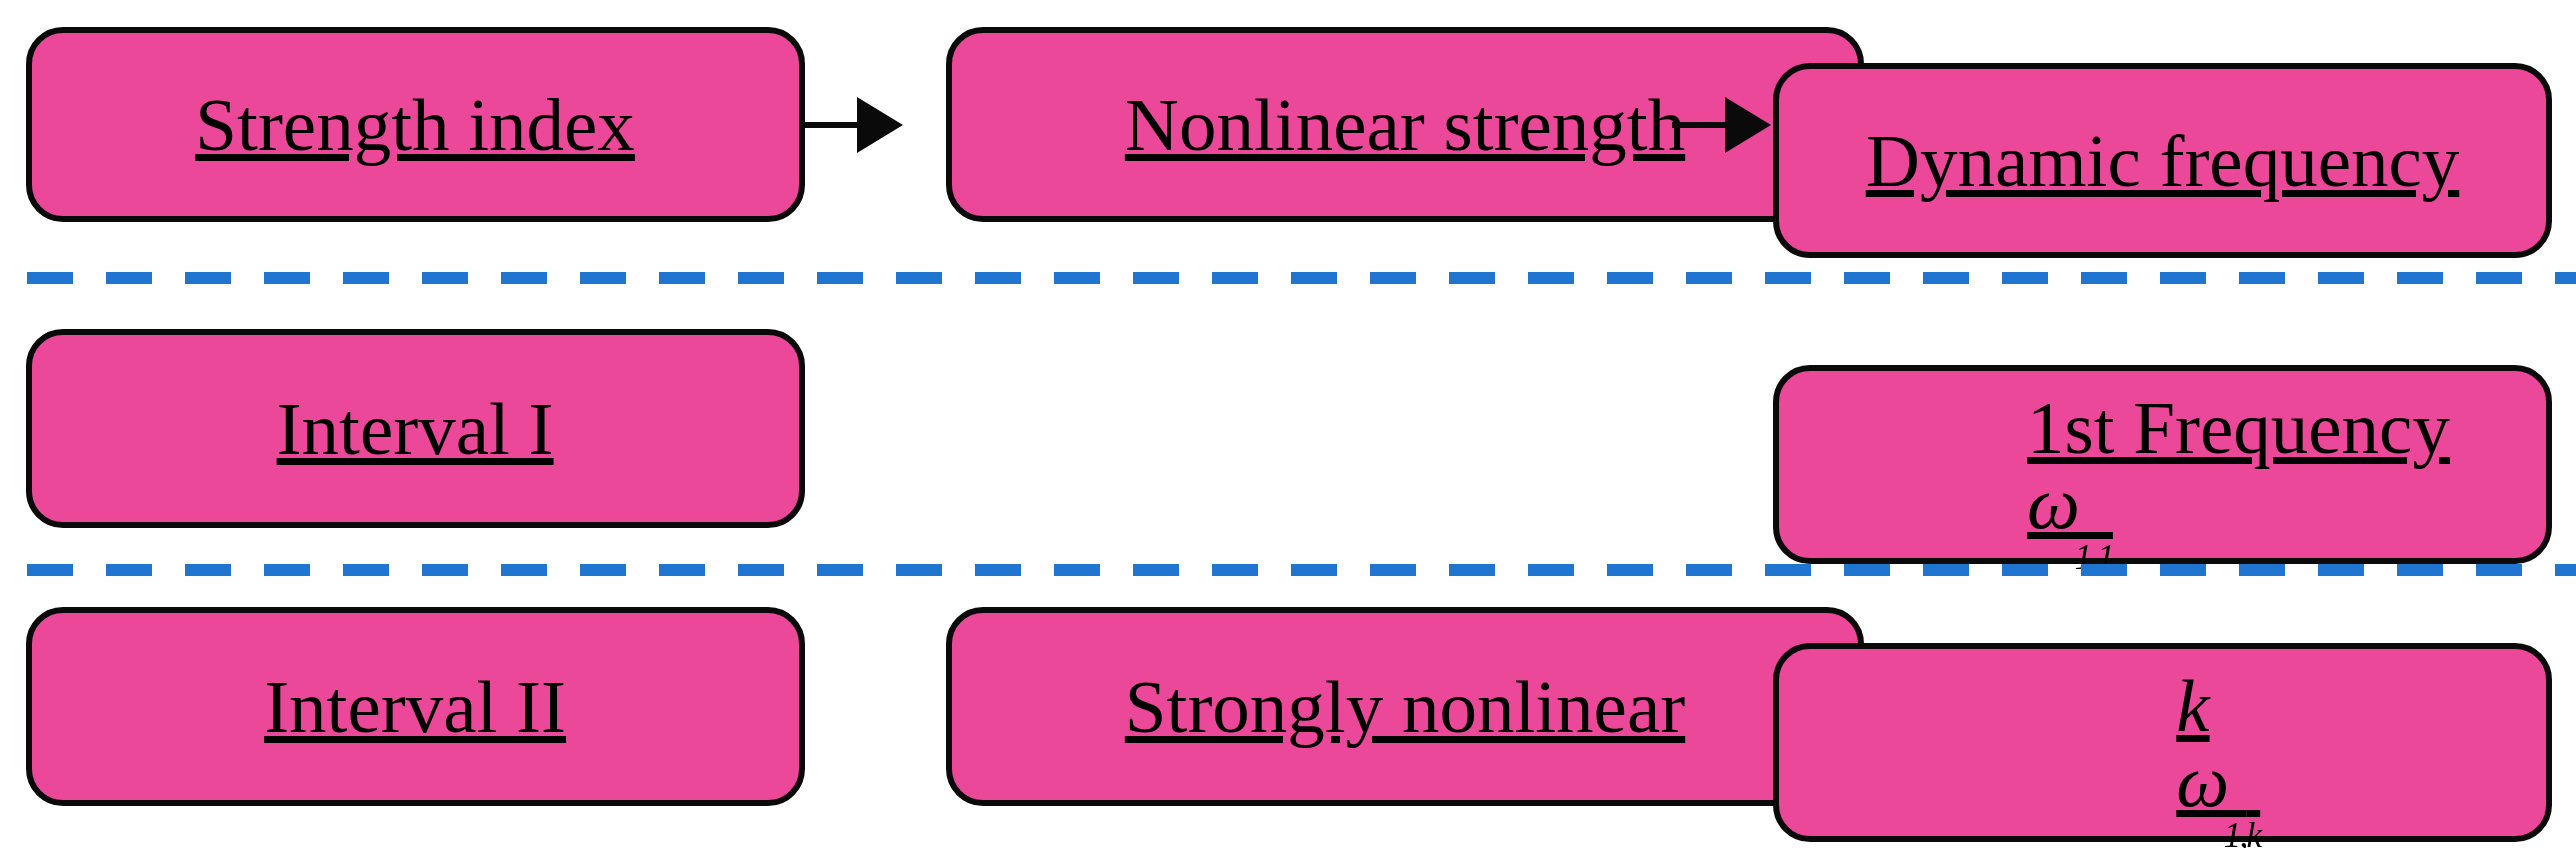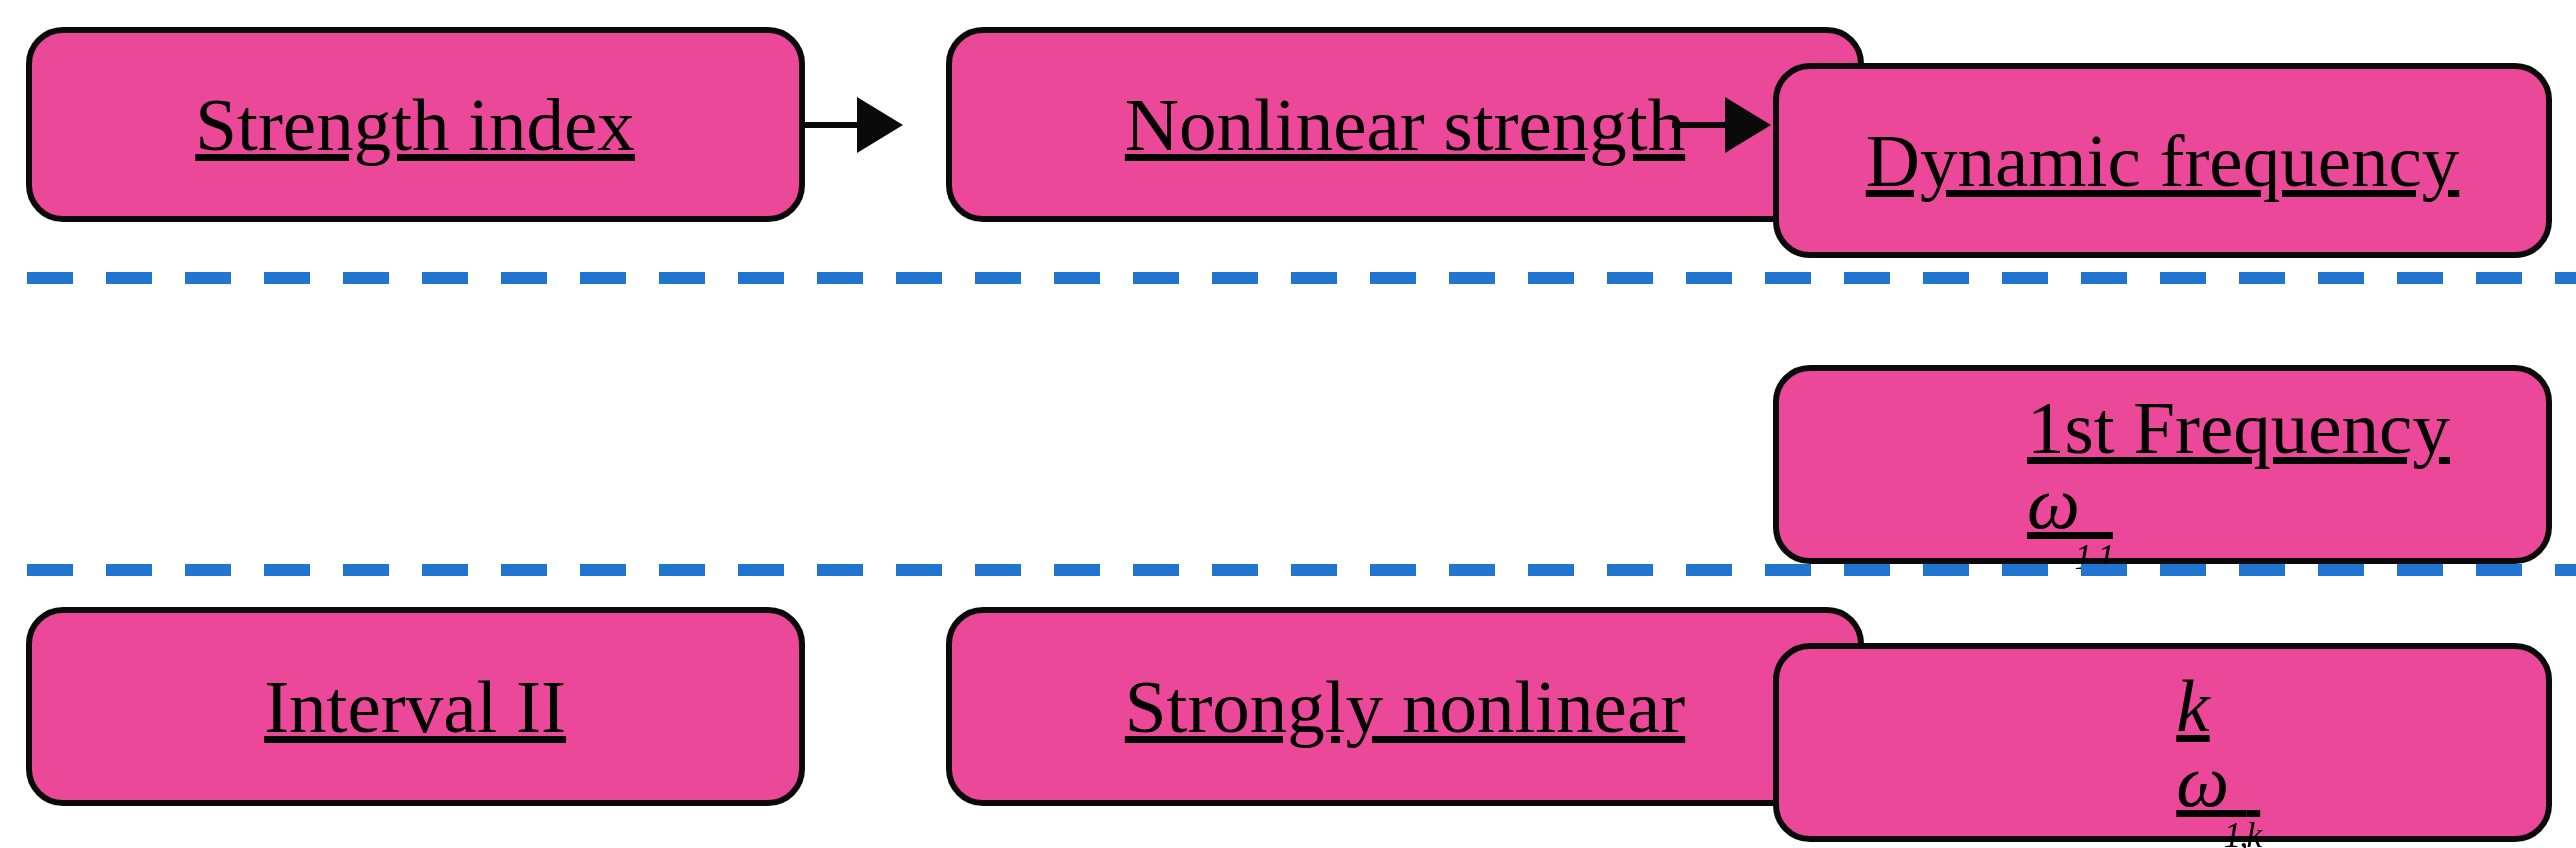--- a/index.html
+++ b/index.html
@@ -115,20 +115,23 @@
     <span class="shaft"></span>
     <span class="head"></span>
   </div>
 
   <div class="box col3 row1">
     <span>Dynamic frequency</span>
   </div>
 
   <div class="sep sep1"></div>
 
+  <div class="box col1 row2">
+    <span>Interval I</span>
+  </div>
 
 
   <div class="box col3 row2">
     <span class="freq-label">
       <span>1st Frequency</span>
       <span class="sym"><span>ω</span><sub class="freq-sub">1,1</sub></span>
     </span>
   </div>
 
   <div class="sep sep2"></div>

